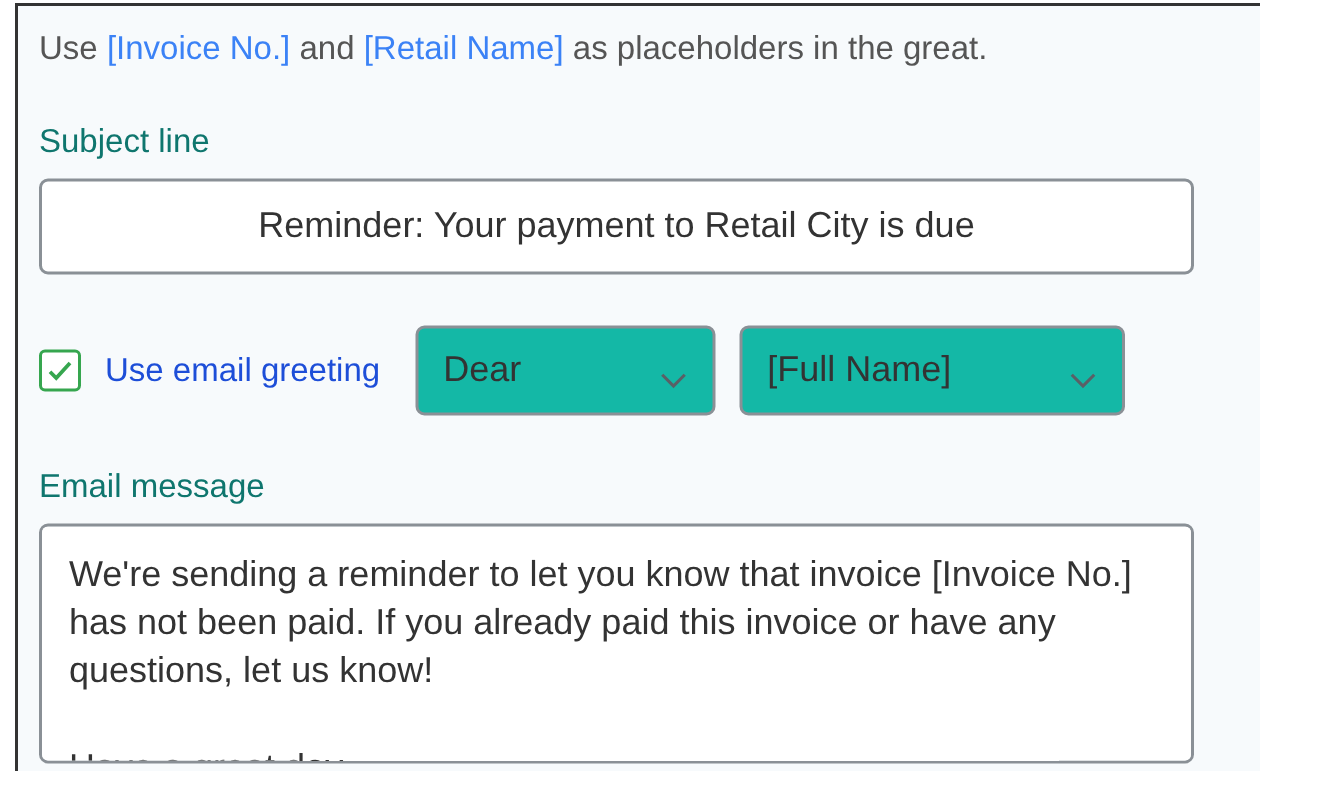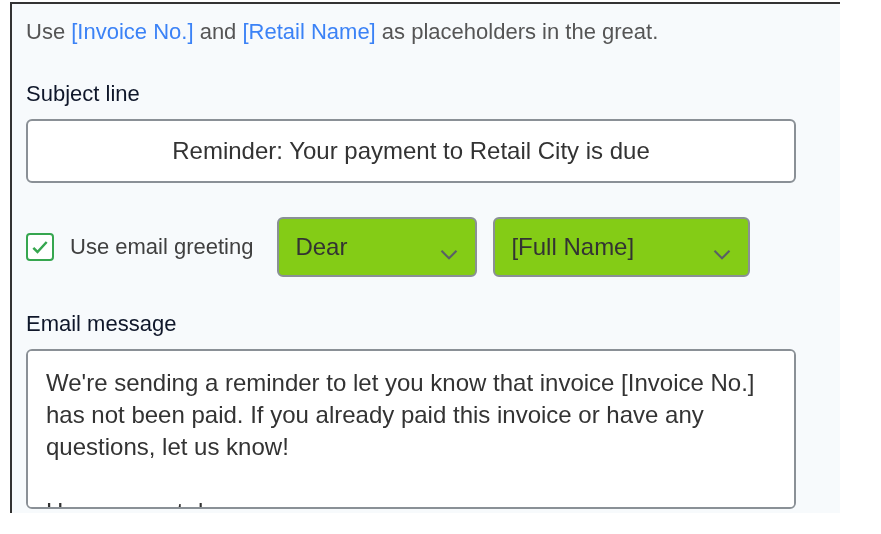--- a/index.html
+++ b/index.html
@@ -28,21 +28,21 @@
     font-size: 22px;
     color: #555;
     margin-bottom: 34px;
     line-height: 1.3;
   }
   .hint-link {
     color: #3b82f6;
   }
   .label {
     font-size: 22px;
-    color: #0f172a;
+    color: #0f766e;
     margin-bottom: 12px;
   }
   .text-input {
     width: 100%;
     max-width: 770px;
     border: 2px solid #8a9096;
     border-radius: 6px;
     background: #fff;
     padding: 16px 16px;
     font-size: 24px;
@@ -70,27 +70,27 @@
   }
   .checkbox svg {
     width: 20px;
     height: 20px;
     stroke: #36a64f;
     stroke-width: 3;
     fill: none;
   }
   .greeting-label {
     font-size: 22px;
-    color: #404040;
+    color: #1d4ed8;
     margin-right: 8px;
   }
   .select {
     border: 2px solid #8a9096;
     border-radius: 6px;
-    background: #84cc16;
+    background: #14b8a6;
     padding: 14px 16px;
     font-size: 24px;
     color: #333;
     display: flex;
     align-items: center;
     justify-content: space-between;
     gap: 40px;
     cursor: pointer;
   }
   .select-greeting { width: 200px; }

